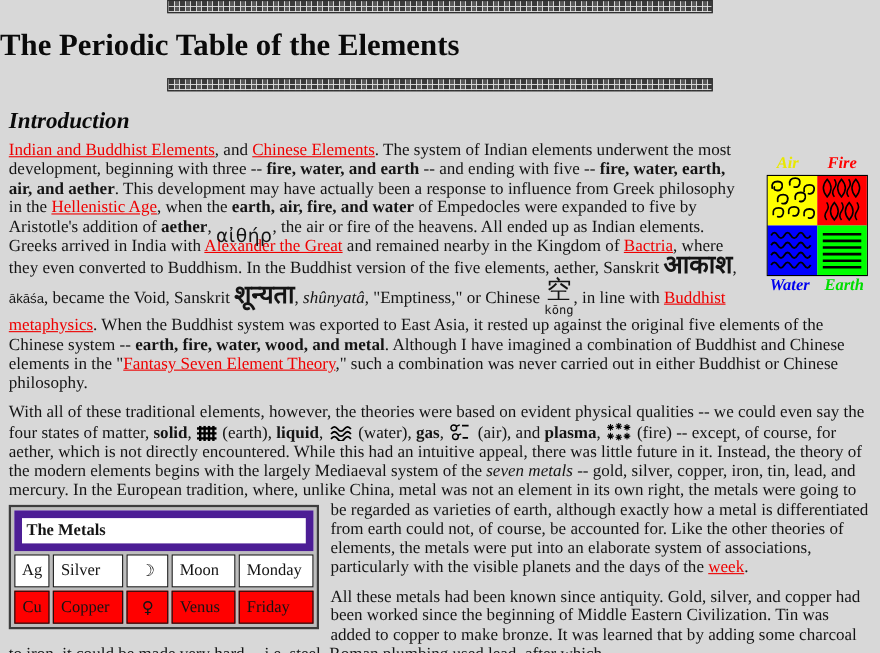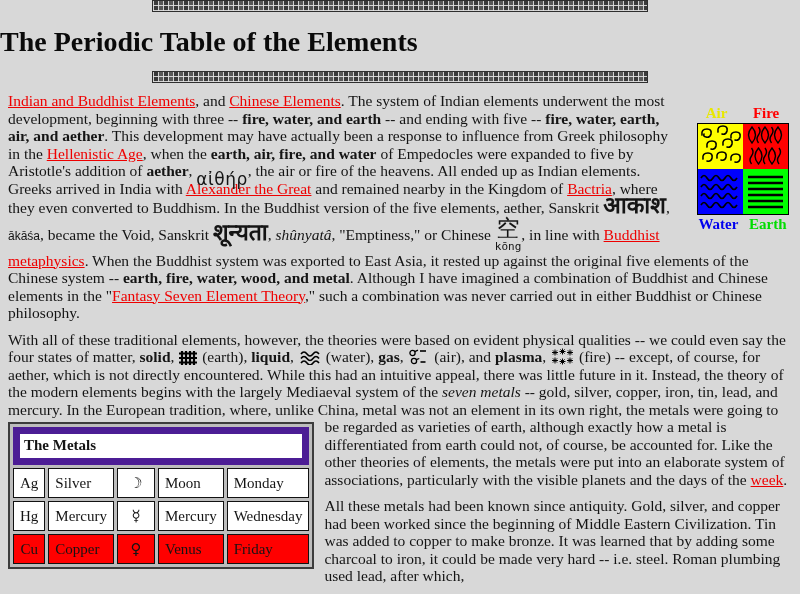--- a/index.html
+++ b/index.html
@@ -38,21 +38,21 @@
     position:relative;top:9px;letter-spacing:.5px;
   }
   .dev{font-weight:bold;font-size:23px;font-family:"DejaVu Sans",sans-serif;}
   .translit{font-family:Liberation Sans, sans-serif;font-size:12px;}
   .cjkwrap{display:inline-block;text-align:center;vertical-align:-10px;line-height:1;}
   .cjk{display:block;font-size:23px;line-height:24px;}
   .cjksub{display:block;font-family:"DejaVu Sans Mono",monospace;font-size:11px;line-height:11px;}
   .inline-glyph{vertical-align:-3px;margin:0 1px;}
   .inline-glyph path,.inline-glyph circle,.inline-glyph line{stroke:#000;fill:none;}
   
-  .fig4{float:right;display:block;width:99px;margin:13px 0 4px 10px;}
+  .fig4{float:right;display:block;width:99px;margin:13px 0 4px 10px;font-style:italic;}
   .fig4 .lblrow{display:flex;justify-content:space-around;font-weight:bold;font-size:15px;line-height:17px;}
   .fig4 .grid{display:block;width:92px;margin:1px auto;border:1px solid #000;font-size:0;line-height:0;}
   .fig4 .quad{display:inline-block;width:45px;height:45px;}
   .quad svg path{stroke:#000;fill:none;}
   
   .metals-float{float:left;margin:4px 10px 0 0;display:block;}
   table.metals{
     border-collapse:separate;border-spacing:3px;
     background:#bdbdbd;border:2px solid #3c3c3c;
   }
@@ -73,20 +73,21 @@
 <body>
 
 <div class="deco"></div>
 
 <h1 class="title">The Periodic Table of the Elements</h1>
 
 <div class="deco"></div>
 
 <div class="content">
 
+  <h2 class="section">Introduction</h2>
 
   <div class="para">
     <span class="fig4">
         <span class="lblrow">
           <span style="color: rgb(232, 232, 0);">Air</span>
           <span style="color: rgb(255, 0, 0);">Fire</span>
         </span>
         <span class="grid"><span class="quad" style="background: rgb(255, 255, 0);"><svg width="45" height="45" viewBox="0 0 45 45">
               <g stroke-width="1.6" stroke-linecap="round">
                 <path d="M4 11 Q3 5 9 5 Q14 5 13 10 Q12 14 8 13 Q5 12.4 6 10"></path>
@@ -171,27 +172,20 @@
             </tr>
           </thead>
           <tbody>
             <tr style="background: rgb(255, 255, 255);">
               <td class="mc-sym">Ag</td>
               <td class="mc-name">Silver</td>
               <td class="mc-glyph">☽</td>
               <td class="mc-planet">Moon</td>
               <td class="mc-day">Monday</td>
             </tr>
-            <tr style="background: rgb(255, 255, 255);">
-              <td class="mc-sym">Hg</td>
-              <td class="mc-name">Mercury</td>
-              <td class="mc-glyph">☿</td>
-              <td class="mc-planet">Mercury</td>
-              <td class="mc-day">Wednesday</td>
-            </tr>
             <tr style="background: rgb(255, 0, 0);">
               <td class="mc-sym">Cu</td>
               <td class="mc-name">Copper</td>
               <td class="mc-glyph">♀</td>
               <td class="mc-planet">Venus</td>
               <td class="mc-day">Friday</td>
             </tr>
           </tbody>
         </table>
       </span><span><span>to be regarded as varieties of earth, although exactly how a metal is differentiated from earth could not, of course, be accounted for. Like the other theories of elements, the metals were put into an elaborate system of associations, particularly with the visible planets and the days of the </span><a class="lnk" href="#">week</a><span>.</span></span>

